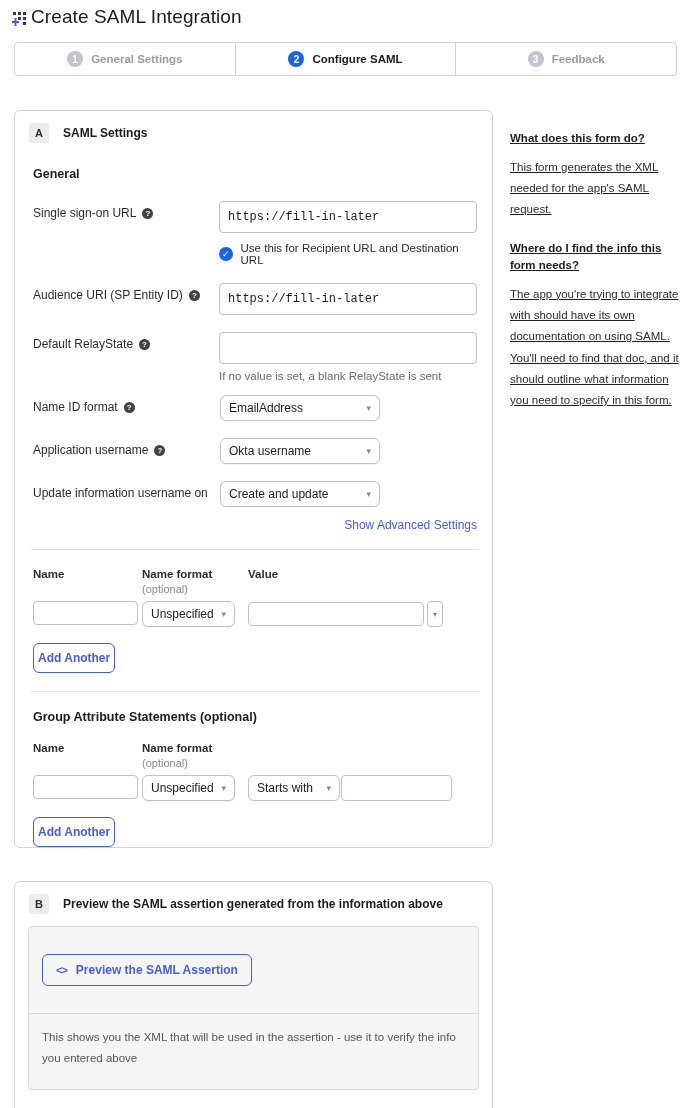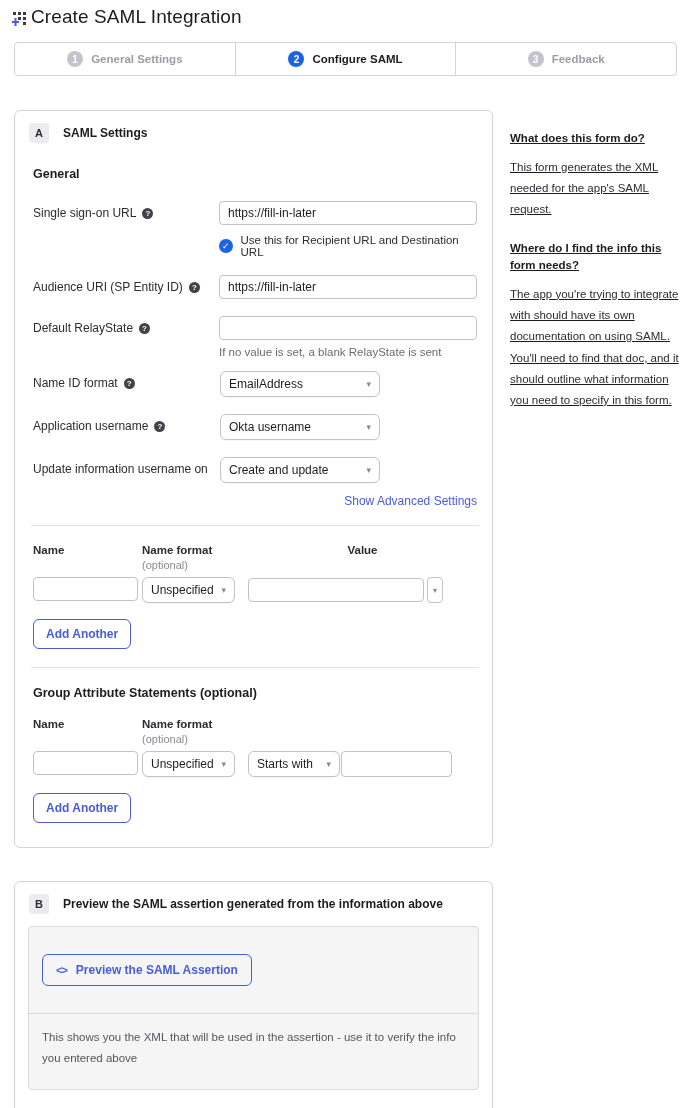--- a/index.html
+++ b/index.html
@@ -36,22 +36,22 @@
   .card-body { padding:6px 15px 0 18px; }
   .section-heading { font-size:12.5px; font-weight:bold; margin:8px 0 20px 0; }
 
   
   .frow { display:flex; margin-bottom:17px; }
   .flabel { width:187px; font-size:12px; color:#2c2c33; padding-top:5px; }
   .qicon { width:11px; height:11px; border-radius:50%; background:#42424a; color:#fff;
     font-size:8px; font-weight:bold; display:inline-flex; align-items:center;
     justify-content:center; margin-left:6px; vertical-align:1px; }
   .fctrl { flex:1; }
-  .tinput { width:258px; height:24px; border:1px solid #c2c2c9; border-radius:4px;
-    font-size:12px; padding:0 8px; color:#1d1d21; font-family:Liberation Sans, sans-serif; outline:none; }
+  .tinput { width:258px; height:32px; border:1px solid #c2c2c9; border-radius:4px;
+    font-size:12px; padding:0 8px; color:#1d1d21; font-family:Liberation Mono, monospace; outline:none; }
   .hint { font-size:11.5px; color:#6b6b74; margin-top:6px; }
   .checkrow { display:flex; align-items:center; gap:8px; margin-top:9px; }
   .checkbox { width:14px; height:14px; border-radius:50%; background:#1b64e0; color:#fff;
     font-size:9px; display:flex; align-items:center; justify-content:center; }
   .checklabel { font-size:11.5px; color:#2c2c33; }
   .select { position:relative; height:26px; border:1px solid #c2c2c9; border-radius:6px;
     background:#fff; display:flex; align-items:center; padding:0 8px; font-size:12px;
     cursor:pointer; box-shadow:0 1px 1px rgba(0,0,0,0.04); }
   .select .caret { position:absolute; right:8px; top:50%; transform:translateY(-54%);
     color:#8a8a94; font-size:9px; }
@@ -61,35 +61,35 @@
   .divider { border:none; border-top:1px solid #e2e2e7; margin:0 -2px 18px -2px; }
 
   
   .attr-head { display:flex; align-items:center; margin-bottom:18px; }
   .attr-title { font-size:12.5px; font-weight:bold; flex:1; }
   .learn-more { font-size:9.5px; font-weight:bold; letter-spacing:0.4px; color:#4a5cd6;
     text-decoration:none; cursor:pointer; }
   .cols { display:flex; margin-bottom:6px; }
   .col { font-size:11.5px; font-weight:bold; color:#2c2c33; }
   .col .optional { display:block; font-weight:normal; color:#8a8a93; font-size:11px; margin-top:3px; }
-  .c1 { width:109px; } .c2 { width:106px; } .c3 { flex:1;text-align:center; }
+  .c1 { width:109px; } .c2 { width:106px; } .c3 { flex:1; }
   .arow { display:flex; align-items:flex-start; margin-bottom:16px; }
   .in-105 { width:105px; height:24px; border:1px solid #c2c2c9; border-radius:4px;
     font-size:12px; padding:0 7px; outline:none; font-family:"Liberation Sans",sans-serif; margin-right:4px; }
   .sel-93 { width:93px; margin-right:13px; }
   .sel-92 { width:92px; margin-right:1px; }
   .in-176 { width:176px; height:24px; border:1px solid #c2c2c9; border-radius:4px;
     font-size:12px; padding:0 7px; outline:none; font-family:"Liberation Sans",sans-serif; margin-top:1px; }
   .in-111 { width:111px; height:26px; border:1px solid #c2c2c9; border-radius:4px;
     font-size:12px; padding:0 7px; outline:none; font-family:"Liberation Sans",sans-serif; }
   .dd-btn { width:16px; height:26px; border:1px solid #c2c2c9; border-radius:4px; background:#fff;
     margin-left:3px; display:flex; align-items:center; justify-content:center;
     color:#8a8a94; font-size:8px; cursor:pointer; }
   .btn-outline { display:inline-block; background:#fff; border:1px solid #4a5cd6; color:#4a5cd6;
-    font-size:12px; font-weight:bold; border-radius:6px; padding:7px 12px; cursor:pointer;
+    font-size:12px; font-weight:bold; border-radius:6px; padding:7px 4px; cursor:pointer;
     font-family:"Liberation Sans",sans-serif; }
   .add-row { margin:0 0 18px 0; }
 
   
   .preview-box { margin:2px 13px 0 13px; background:#f5f5f6; border:1px solid #d9d9de; border-radius:4px; }
   .preview-top { padding:27px 13px; }
   .btn-preview { display:inline-flex; align-items:center; gap:9px; background:transparent;
     border:1px solid #4a5cd6; color:#4a5cd6; font-size:12px; font-weight:bold; border-radius:6px;
     padding:8px 13px; cursor:pointer; font-family:"Liberation Sans",sans-serif; }
   .code-glyph { font-size:11px; letter-spacing:-1px; font-weight:bold; }

